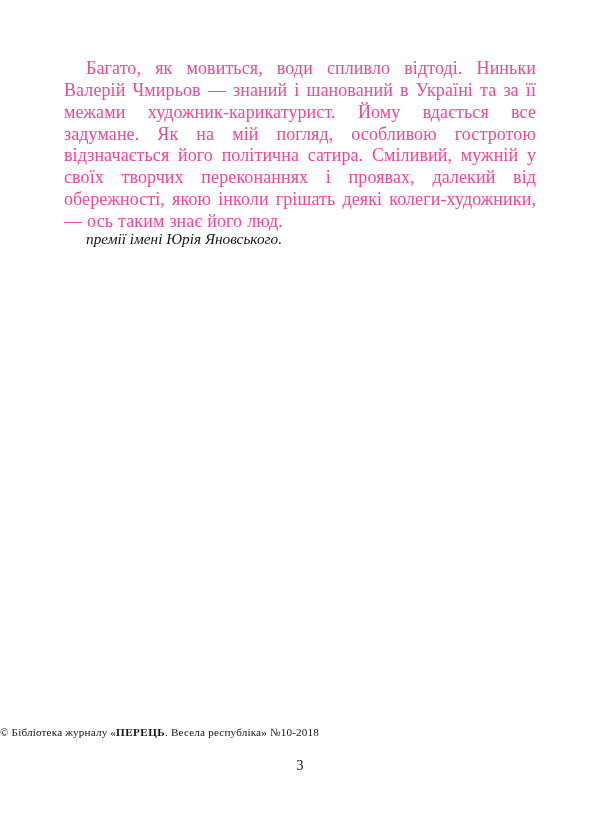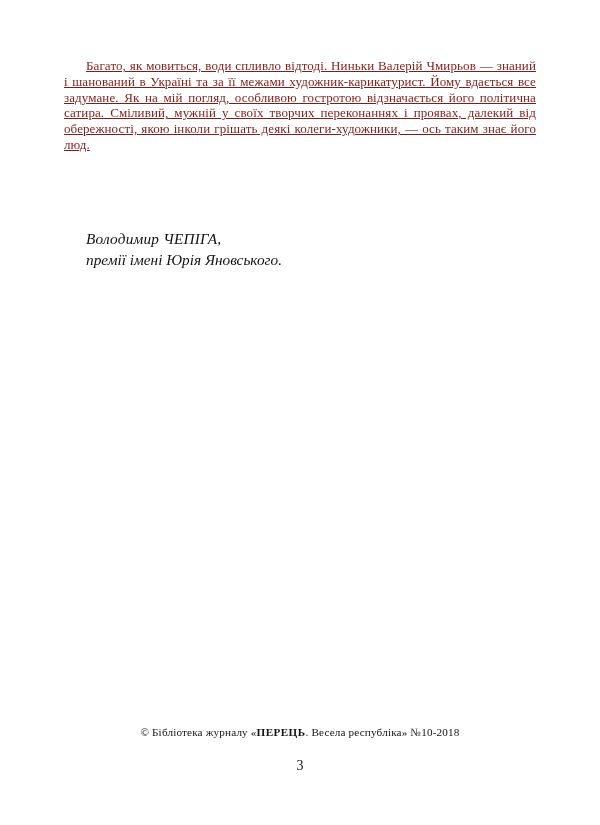--- a/index.html
+++ b/index.html
@@ -23,28 +23,27 @@
     height: 825px;
   }
   .body-text {
     position: absolute;
     left: 64px;
     top: 58px;
     width: 472px;
   }
   .para {
     margin: 0;
-    font-size: 13px;
+    font-size: 18px;
     line-height: 1.215;
     text-align: justify;
     text-indent: 22px;
     letter-spacing: 0.1px;
     word-spacing: 0.4px;
-    color: #7f1d1d;
-    text-decoration: underline;
+    color: #ec4899;
   }
   .para + .para {
     margin-top: 2px;
   }
   .signature {
     position: absolute;
     left: 64px;
     top: 229px;
     width: 400px;
   }
@@ -64,21 +63,21 @@
     text-indent: 22px;
   }
   .sig-role2, .sig-role3 {
     text-indent: 22px;
   }
   .footer {
     position: absolute;
     left: 0;
     top: 722px;
     width: 600px;
-    text-align: center;
+    text-align: left;
   }
   .footer-text {
     font-size: 11.2px;
     color: #151515;
     letter-spacing: 0.15px;
     white-space: nowrap;
   }
   .footer-text .journal {
     font-weight: bold;
     letter-spacing: 0.4px;
@@ -96,21 +95,20 @@
 </head>
 <body>
 
 <div class="page">
 
   <div class="body-text">
     <p class="para">Багато, як мовиться, води спливло відтоді. Ниньки Валерій Чмирьов — знаний і шанований в Україні та за її межами художник-карикатурист. Йому вдається все задумане. Як на мій погляд, особливою гостротою відзначається його політична сатира. Сміливий, мужній у своїх творчих переконаннях і проявах, далекий від обережності, якою інколи грішать деякі колеги-художники, — ось таким знає його люд.</p>
   </div>
 
   <div class="signature">
-    <p class="sig-line sig-name">Володимир ЧЕПІГА,</p>
     <p class="sig-line sig-role3">премії імені Юрія Яновського.</p>
   </div>
 
   <div class="footer">
     <span class="footer-text"><span>© Бібліотека журналу  «</span><span class="journal">ПЕРЕЦЬ</span><span>. Весела республіка»  №10-2018</span></span>
   </div>
 
   <div class="page-number">3</div>
 
 </div>

